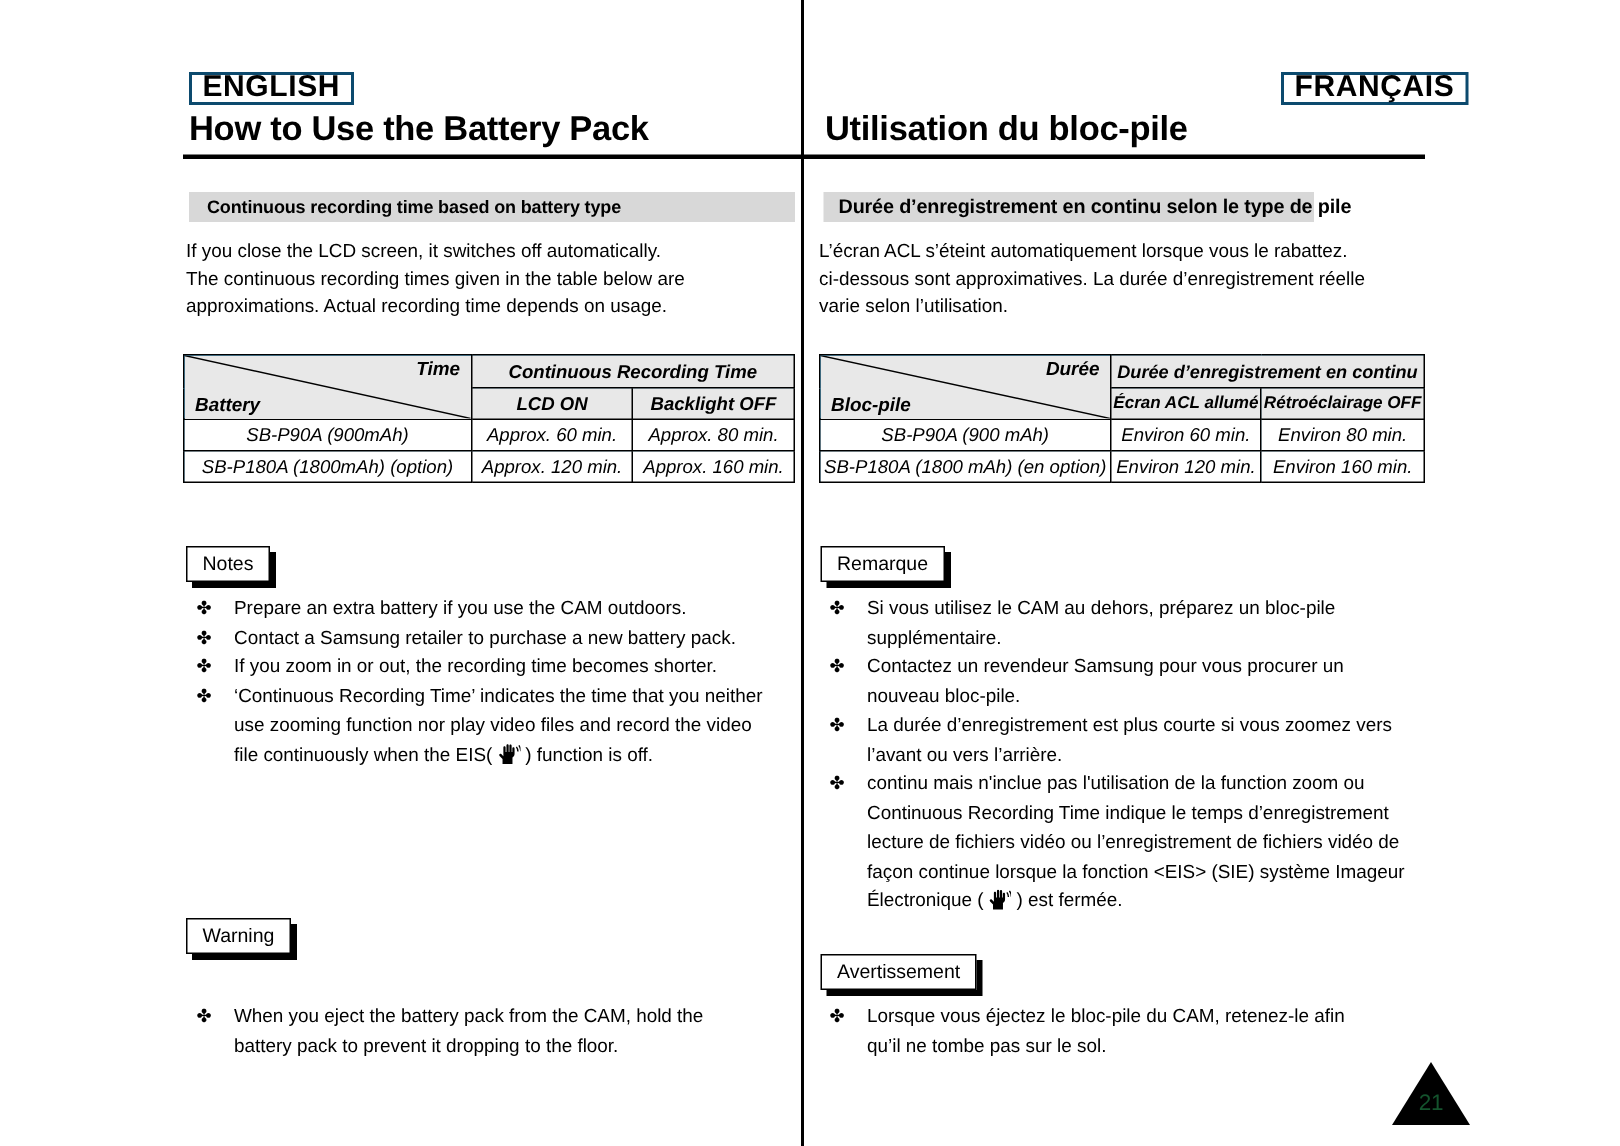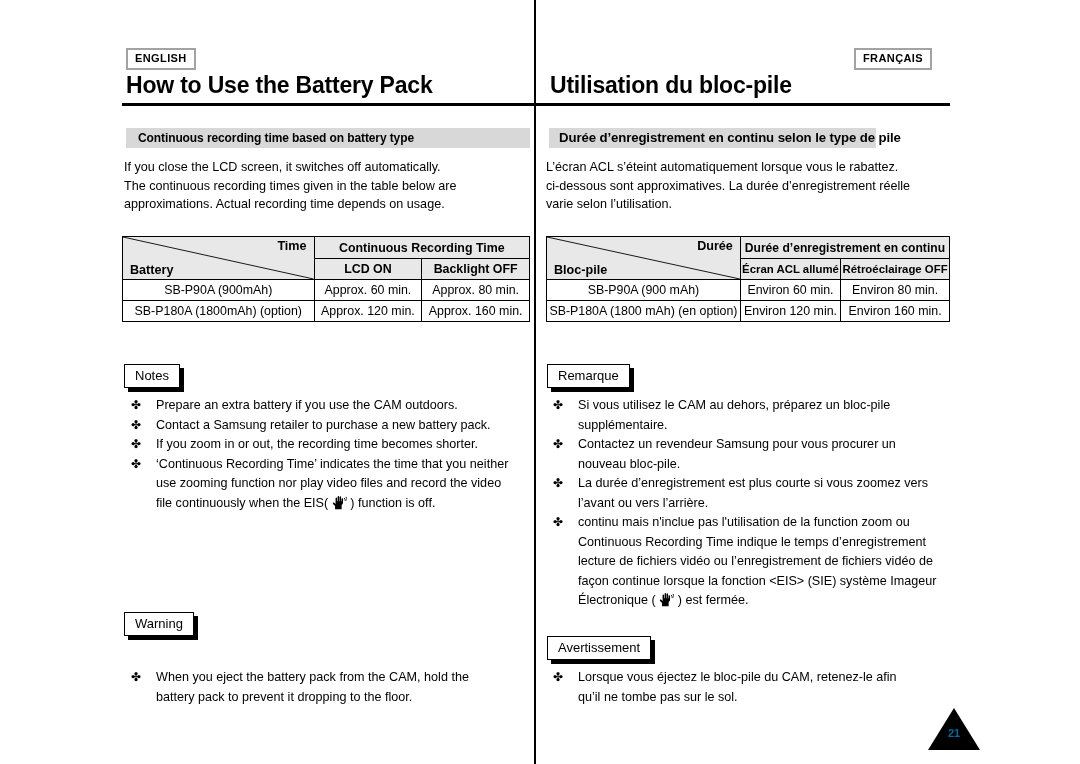--- a/index.html
+++ b/index.html
@@ -29,23 +29,23 @@
   
   .lang-row {
     position: absolute;
     top: 48px;
     height: 22px;
   }
   .lang-row.en { left: 126px; }
   .lang-row.fr { left: 854px; }
   .lang-tag {
     display: inline-block;
-    border: 2px solid #a3a3a3;
+    border: 2px solid #0c4a6e;
     padding: 1px 7px 2px 7px;
-    font-size: 11px;
+    font-size: 20px;
     font-weight: bold;
     letter-spacing: .4px;
     line-height: 15px;
     background: #fff;
   }
 
   
   .chapter {
     position: absolute;
     top: 72px;
@@ -94,20 +94,21 @@
   .intro.en { left: 124px; width: 406px; }
   .intro.fr { left: 546px; width: 406px; }
   .intro div { white-space: nowrap; }
 
   
   .tbl {
     position: absolute;
     border-collapse: collapse;
     font-size: 12.4px;
     background: #7dd3fc;
+    font-style: italic;
   }
   .tbl.en { left: 122px; top: 236px; width: 408px; }
   .tbl.fr { left: 546px; top: 236px; width: 404px; }
   .tbl td, .tbl th {
     border: 1px solid #000;
     padding: 0;
     text-align: center;
     vertical-align: middle;
     font-weight: normal;
   }
@@ -209,23 +210,23 @@
     border-left: 26px solid transparent;
     border-right: 26px solid transparent;
     border-bottom: 42px solid #000;
   }
   .pagebadge .num {
     position: absolute;
     left: 0;
     top: 19px;
     width: 52px;
     text-align: center;
-    color: #0369a1;
-    font-size: 11px;
-    font-weight: bold;
+    color: #14532d;
+    font-size: 15px;
+    font-weight: normal;
     letter-spacing: -.2px;
   }
 </style>
 </head>
 <body>
 
 <div class="spine"></div>
 
 <div class="lang-row en">
   <span class="lang-tag">ENGLISH</span>

